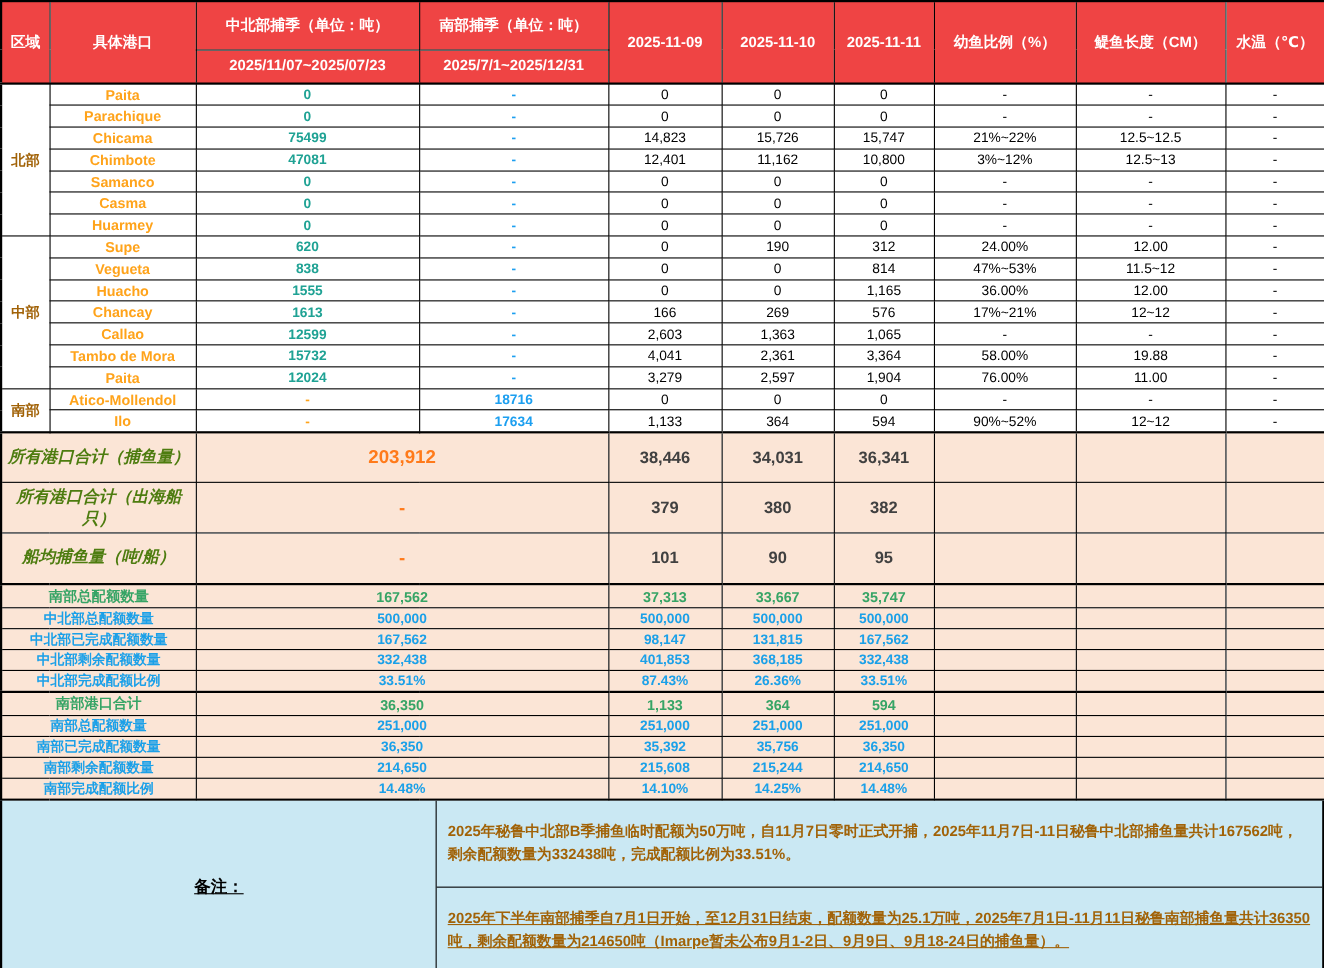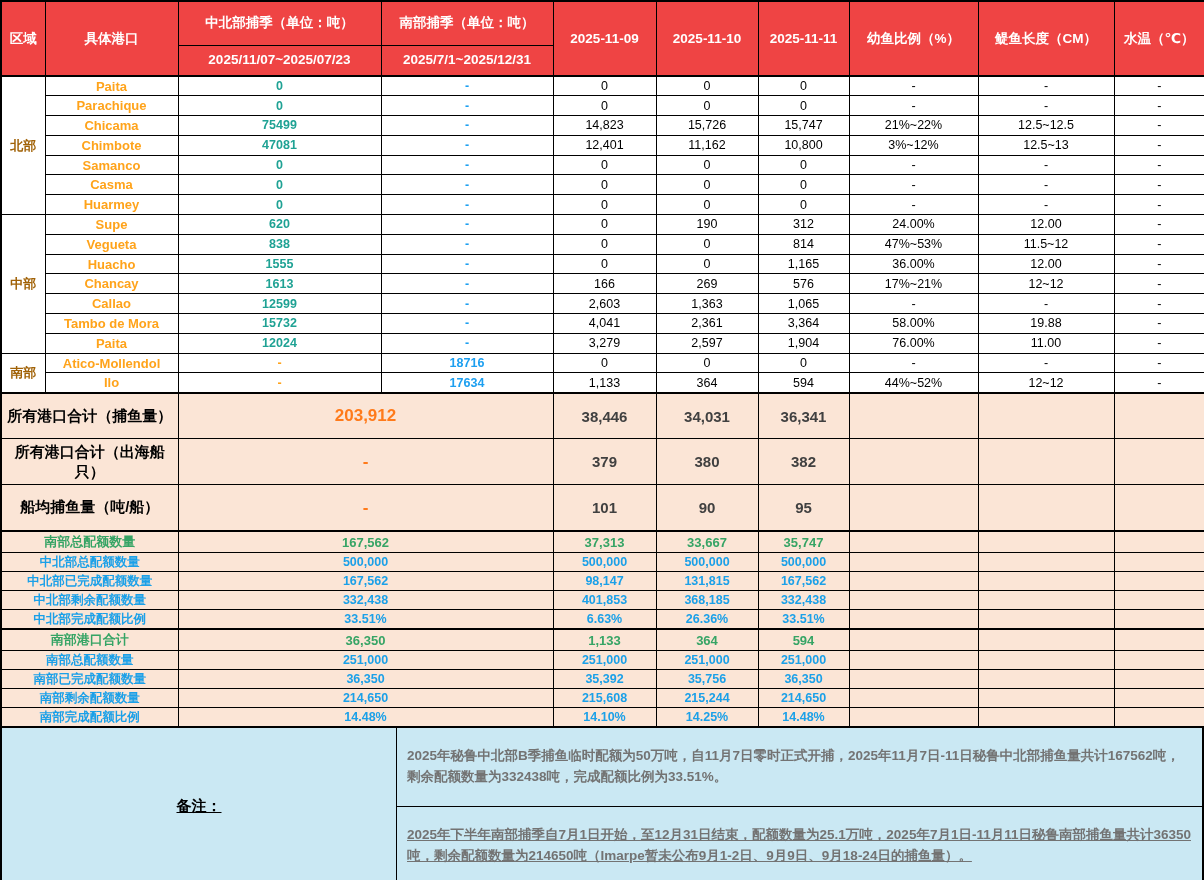--- a/index.html
+++ b/index.html
@@ -22,36 +22,36 @@
   .region { color:#a16207; font-weight:bold; font-size:13px; }
   .port { color:#FFA31A; font-weight:bold; font-size:13px; }
   .ncv { color:#1FA294; font-weight:bold; }
   .ncd { color:#FFA31A; font-weight:bold; }
   .sv  { color:#1C9FF0; font-weight:bold; }
   .daily { color:#000; font-weight:normal; }
   .plain { color:#000; font-weight:normal; }
   
   tr.sum { height:46px; }
   .peach { background:#FBE5D6; }
-  .sum-label { color:#000000; font-weight:bold; font-size:15px; white-space:normal; line-height:1.35; }
+  .sum-label { color:#4d7c0f; font-weight:bold; font-size:15px; white-space:normal; line-height:1.35;font-style:italic; }
   .sum-season { color:#FF7A1A; font-weight:bold; font-size:17px;margin-left:15px; }
   .sum-day { color:#404040; font-weight:bold; font-size:15px; }
   
   tr.qh { height:22px; } tr.q { height:19px;margin-top:17px; }
   .qg { color:#36A465; font-weight:bold; font-size:13px; }
   .qb { color:#1BA0E8; font-weight:bold; font-size:12.5px; }
   .bt2 { border-top:2px solid #000; }
   table { border:2px solid #000; }
   
   .notes { flex:1 1 auto; display:flex; border:2px solid #000; border-top:none; background:#CAE8F3; }
   .notes-label { width:395px; flex:0 0 auto; border-right:1px solid #000; display:flex;
                  align-items:center; justify-content:center; font-weight:bold; font-size:15px; color:#000;text-decoration:underline; }
   .notes-body { flex:1 1 auto; display:flex; flex-direction:column; }
   .note { flex:1 1 auto; display:flex; align-items:center; padding:18px 10px; font-weight:bold;
-          font-size:13.5px; line-height:1.55; color:#737373; text-align:left; }
+          font-size:13.5px; line-height:1.55; color:#a16207; text-align:left; }
   .note + .note { border-top:1px solid #000;text-decoration:underline; }
 </style>
 </head>
 <body>
 
 <div class="wrap">
 
   <table>
     <colgroup>
       <col class="c-region">
@@ -254,21 +254,21 @@
       <td class="plain">-</td>
       <td class="plain">-</td>
     </tr>
     <tr class="pr">
       <td class="port">Ilo</td>
       <td class="ncd">-</td>
       <td class="sv">17634</td>
       <td class="daily">1,133</td>
       <td class="daily">364</td>
       <td class="daily">594</td>
-      <td class="plain">44%~52%</td>
+      <td class="plain">90%~52%</td>
       <td class="plain">12~12</td>
       <td class="plain">-</td>
     </tr>
 
     <tr class="sum">
       <td class="peach sum-label bt2" colspan="2">所有港口合计（捕鱼量）</td>
       <td class="peach sum-season bt2" colspan="2">203,912</td>
       <td class="peach sum-day bt2">38,446</td>
       <td class="peach sum-day bt2">34,031</td>
       <td class="peach sum-day bt2">36,341</td>
@@ -333,21 +333,21 @@
       <td class="peach qb">401,853</td>
       <td class="peach qb">368,185</td>
       <td class="peach qb">332,438</td>
       <td class="peach"></td>
       <td class="peach"></td>
       <td class="peach"></td>
     </tr>
     <tr class="q">
       <td class="peach qb" colspan="2">中北部完成配额比例</td>
       <td class="peach qb" colspan="2">33.51%</td>
-      <td class="peach qb">6.63%</td>
+      <td class="peach qb">87.43%</td>
       <td class="peach qb">26.36%</td>
       <td class="peach qb">33.51%</td>
       <td class="peach"></td>
       <td class="peach"></td>
       <td class="peach"></td>
     </tr>
 
     <tr class="qh">
       <td class="peach qg bt2" colspan="2">南部港口合计</td>
       <td class="peach qg bt2" colspan="2">36,350</td>

